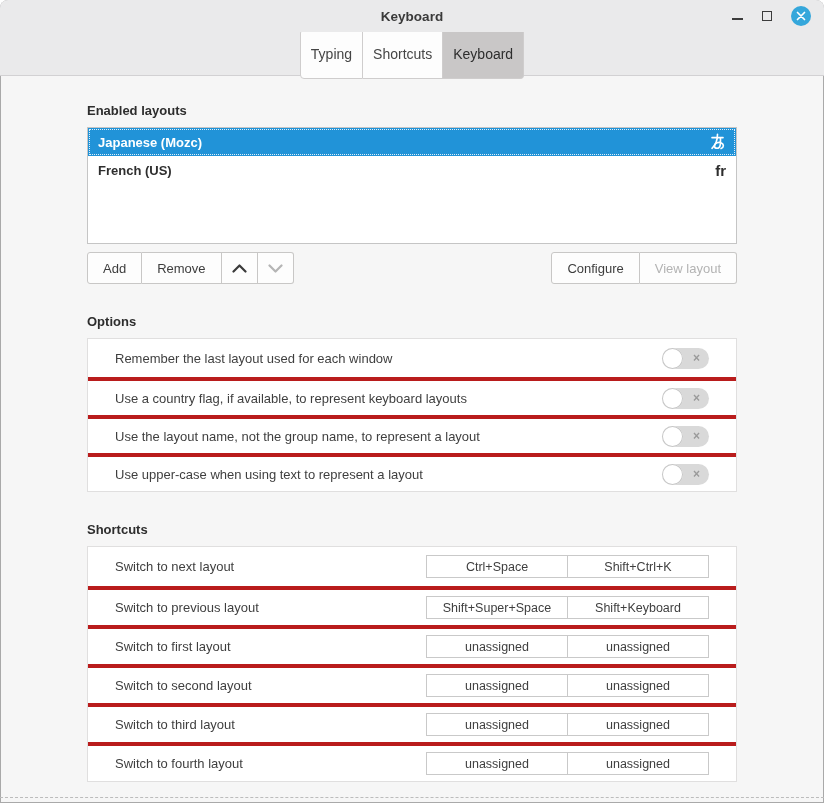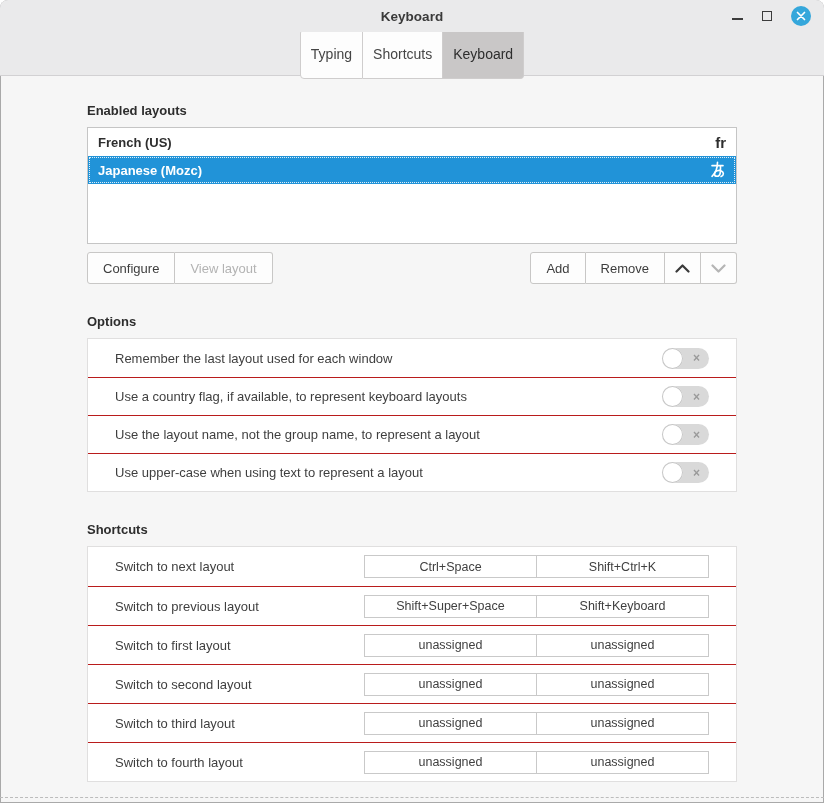--- a/index.html
+++ b/index.html
@@ -90,21 +90,21 @@
   }
   .btn:first-child { border-left: 1px solid #c8c7c6; border-radius: 3px 0 0 3px; }
   .btn:last-child { border-radius: 0 3px 3px 0; }
   .btn.icon-btn { width: 36px; padding: 0; }
   .btn.disabled { color: #b3b3b3; }
   
   .rows-box { background: #fff; border: 1px solid #e0dfdf; }
   .box-row {
     height: 38px; display: flex; align-items: center;
     padding: 0 27px;
-    border-top: 1px solid #b91c1c;
+    border-top: 4px solid #b91c1c;
     font-size: 13px; color: #3f3f3f;
   }
   .box-row:first-child { border-top: none; gap: 40px; }
   .sc-row { height: 39px; }
   
   .toggle {
     margin-left: auto;
     width: 47px; height: 21px;
     background: #d9d9d9; border-radius: 11px;
     position: relative; cursor: default;
@@ -113,21 +113,21 @@
     position: absolute; left: 0; top: 0;
     width: 21px; height: 21px; border-radius: 50%;
     background: #fff; box-shadow: inset 0 0 0 1px #c6c6c6;
   }
   .toggle-off-glyph {
     position: absolute; right: 9px; top: 50%;
     transform: translateY(-50%);
     font-size: 12px; font-weight: bold; color: #9a9a9a; line-height: 1;
   }
   
-  .keypair { margin-left: auto; display: flex; width: 345px; }
+  .keypair { margin-left: auto; display: flex; width: 283px; }
   .keybtn {
     flex: 1; height: 23px;
     background: #fff; border: 1px solid #c9c9c9;
     display: flex; align-items: center; justify-content: center;
     font-size: 12.5px; color: #3f3f3f;
     cursor: default;
   }
   .keybtn + .keybtn { border-left: none; }
   
   .bottom-dash {
@@ -160,61 +160,61 @@
       <div class="tab">Typing</div>
       <div class="tab">Shortcuts</div>
       <div class="tab active">Keyboard</div>
     </div>
   </div>
 
   <div class="content">
 
     <div class="section-heading">Enabled layouts</div>
     <div class="layout-list">
-      <div class="layout-row">
-        <span>French (US)</span>
-        <span class="layout-badge">fr</span>
-      </div>
       <div class="layout-row selected">
         <span>Japanese (Mozc)</span>
         <span class="layout-badge">
           <svg width="17" height="17" viewBox="0 0 20 20">
             <g stroke="#fff" stroke-width="1.9" fill="none" stroke-linecap="round">
               <path d="M3.5 5.5 H16.5"></path>
               <path d="M10 1.5 C10 7 8.5 13.5 3.5 18"></path>
               <path d="M13.5 6.5 C13.5 11 14.2 18 9.5 18 C5.5 18 5.3 13.3 9.5 11.6 C13.2 10.1 17 12.2 16.9 15 C16.8 16.8 15.8 17.8 14.2 18.3"></path>
             </g>
           </svg>
         </span>
       </div>
+      <div class="layout-row">
+        <span>French (US)</span>
+        <span class="layout-badge">fr</span>
+      </div>
     </div>
 
     <div class="list-actions">
-      <div class="btn-group">
-        <div class="btn">Configure</div>
-        <div class="btn disabled">View layout</div>
-      </div>
       <div class="btn-group">
         <div class="btn">Add</div>
         <div class="btn">Remove</div>
         <div class="btn icon-btn">
           <span>
             <svg width="15" height="9" viewBox="0 0 15 9">
                 <path d="M1.5 7.5 L7.5 1.5 L13.5 7.5" fill="none" stroke="#3a3a3a" stroke-width="2.2" stroke-linecap="round" stroke-linejoin="round"></path>
               </svg>
           </span>
         </div>
         <div class="btn icon-btn">
           <span>
             <svg width="15" height="9" viewBox="0 0 15 9">
                 <path d="M1.5 1.5 L7.5 7.5 L13.5 1.5" fill="none" stroke="#b5b5b5" stroke-width="2.2" stroke-linecap="round" stroke-linejoin="round"></path>
               </svg>
           </span>
         </div>
       </div>
+      <div class="btn-group">
+        <div class="btn">Configure</div>
+        <div class="btn disabled">View layout</div>
+      </div>
     </div>
 
     <div class="section-heading section-gap">Options</div>
     <div class="rows-box">
       <div class="box-row">
         <span>Remember the last layout used for each window</span>
         <div class="toggle">
           <div class="toggle-knob"></div>
           <span class="toggle-off-glyph">×</span>
         </div>

